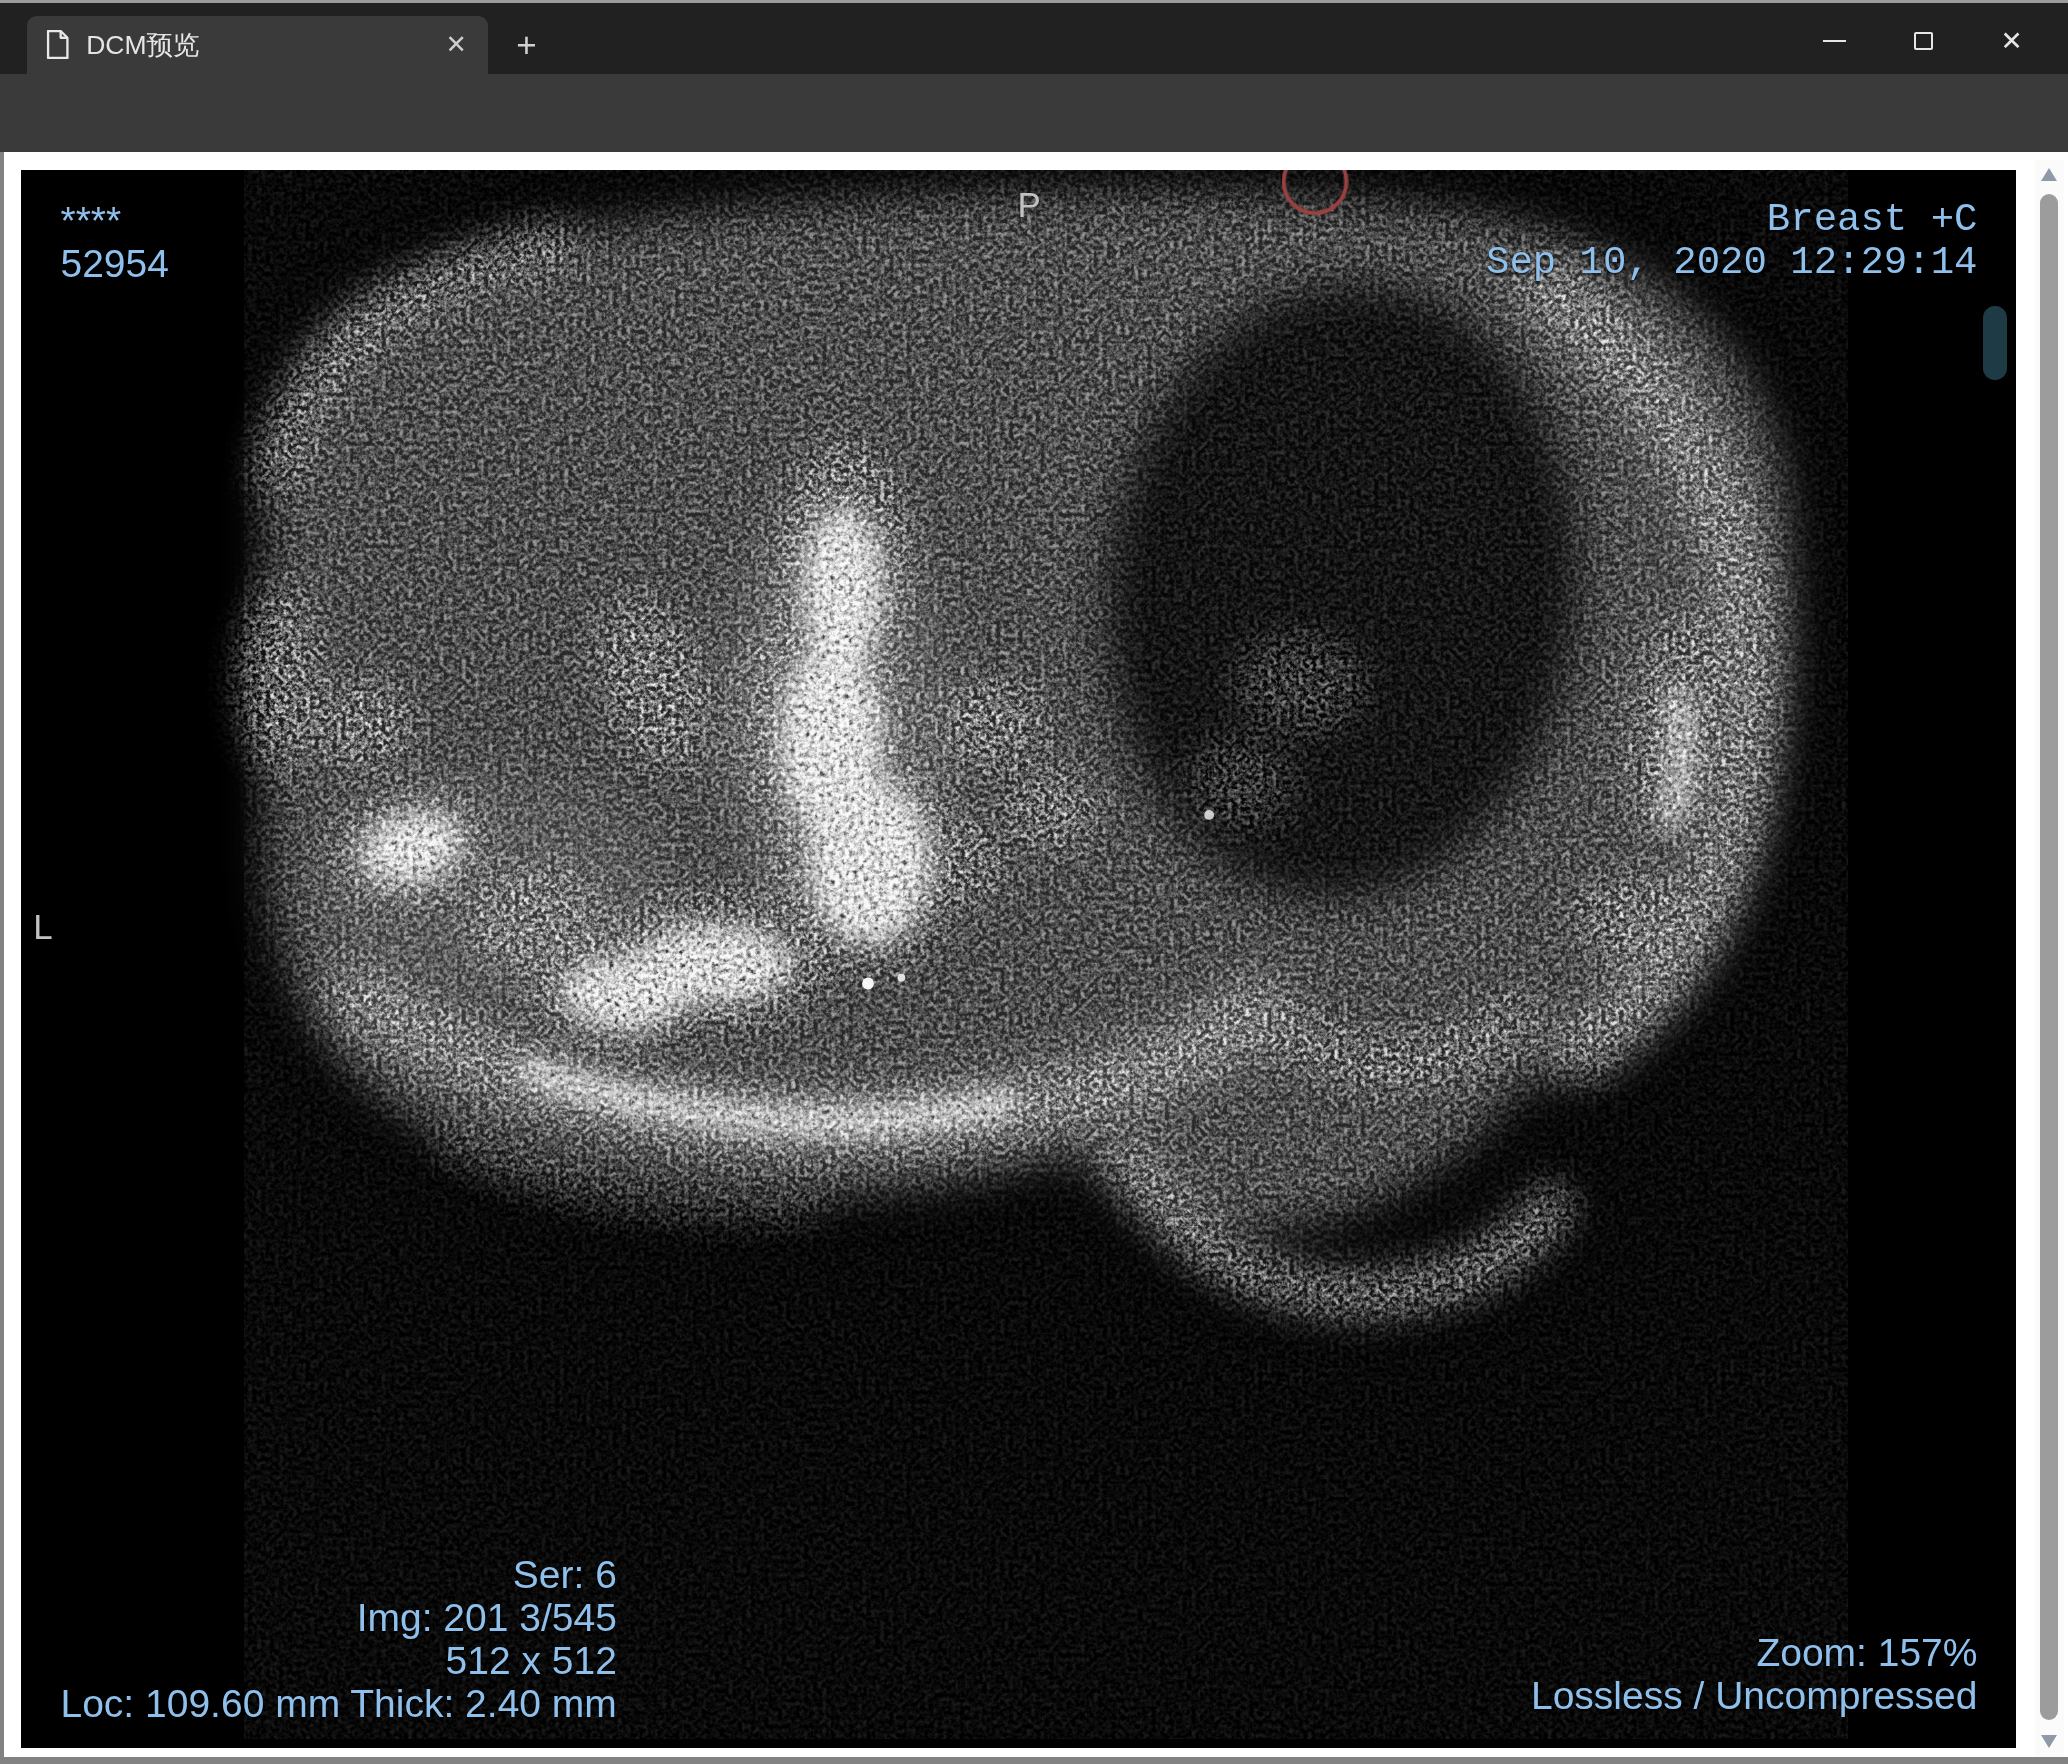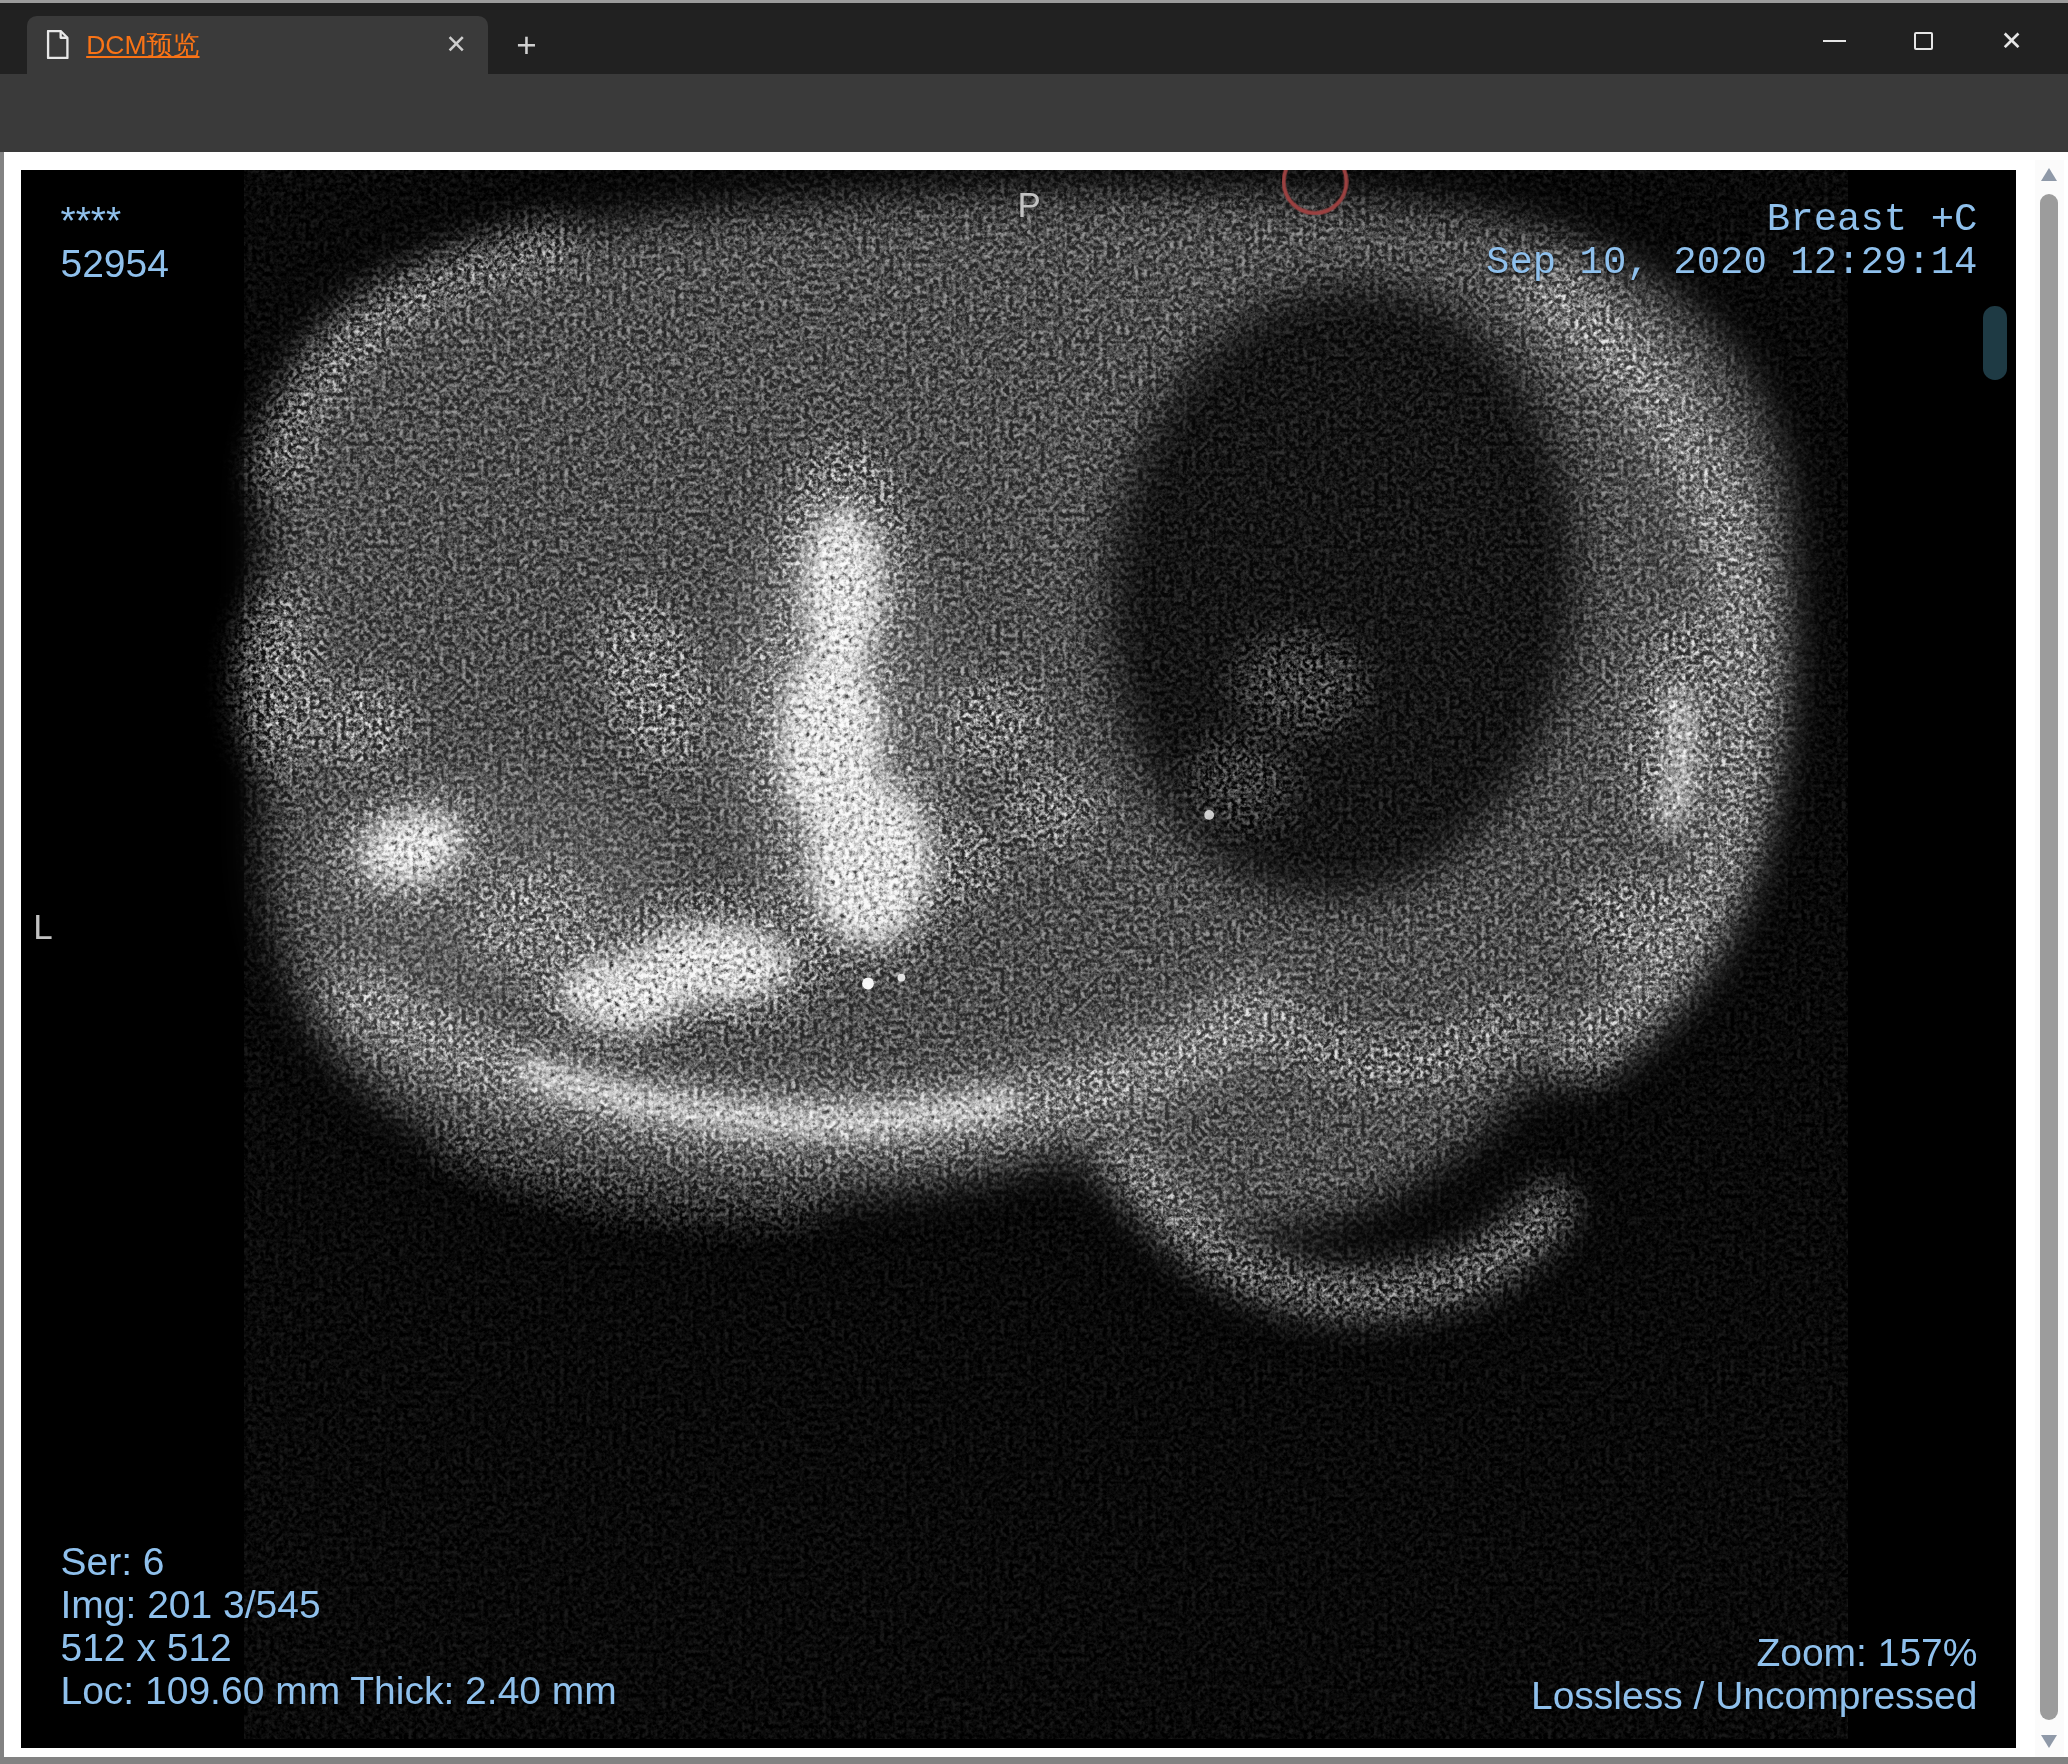--- a/index.html
+++ b/index.html
@@ -9,22 +9,22 @@
 
   
   #window { position:absolute; inset:0; background:#fff; }
   #top-hairline { left:0; top:0; width:2068px; height:2.9px; background:#9b9b9b; }
   #titlebar { left:0; top:2.9px; width:2068px; height:71px; background:#212121; }
   #toolbar  { left:0; top:74px; width:2068px; height:78px; background:#3a3a3a; }
 
   .tab { left:27.4px; top:12.7px; width:461px; height:58px; background:#3a3a3a;
          border-radius:9.8px 9.8px 0 0; display:flex; align-items:center; }
   .tab-favicon { margin-left:17.6px; width:25.5px; height:29px; flex:0 0 auto; }
-  .tab-title { margin-left:15.7px; color:#f97316; font-size:26.5px; white-space:nowrap;
-               overflow:hidden; width:323px;text-decoration:underline; }
+  .tab-title { margin-left:15.7px; color:#e5e5e5; font-size:26.5px; white-space:nowrap;
+               overflow:hidden; width:323px; }
   .tab-close { margin-left:auto; margin-right:15.7px; color:#cfcfcf; font-size:25.5px;
                width:33px; height:33px; line-height:33px; text-align:center; border-radius:5.9px; }
   .newtab { left:505px; top:21.6px; width:43px; height:43px; color:#d0d0d0; font-size:35px;
             line-height:41px; text-align:center; font-weight:300; }
 
   .wc { top:17.6px; width:59px; height:41px; display:flex; align-items:center; justify-content:center; }
   #wc-min { left:1805px; } #wc-max { left:1894px; } #wc-close { left:1982px; }
   .wc-min-glyph { width:23.5px; height:2px; background:#e6e6e6; }
   .wc-max-glyph { width:18.6px; height:18.6px; border:2px solid #e6e6e6; border-radius:2px; }
   #wc-close { color:#e6e6e6; font-size:26.5px; font-weight:300; }
@@ -274,21 +274,21 @@
       <div class="ov" style="left:39px; top:29px;">
         <div>****</div>
         <div>52954</div>
       </div>
       <div class="ov right" style="right:39px; top:29px;font-family:Liberation Mono, monospace;">
         <div>Breast +C</div>
         <div>Sep 10, 2020 12:29:14</div>
       </div>
       <div class="marker" style="left:996px; top:15.7px;">P</div>
       <div class="marker" style="left:11.8px; top:737px;">L</div>
-      <div class="ov" style="left:39px; bottom:36px;">
+      <div class="ov" style="left:39px; bottom:23px;text-align:right;">
         <div>Ser: 6</div>
         <div>Img: 201 3/545</div>
         <div>512 x 512</div>
         <div>Loc: 109.60 mm Thick: 2.40 mm</div>
       </div>
       <div class="ov right" style="right:39px; bottom:31px;">
         <div>Zoom: 157%</div>
         <div>Lossless / Uncompressed</div>
       </div>
 

